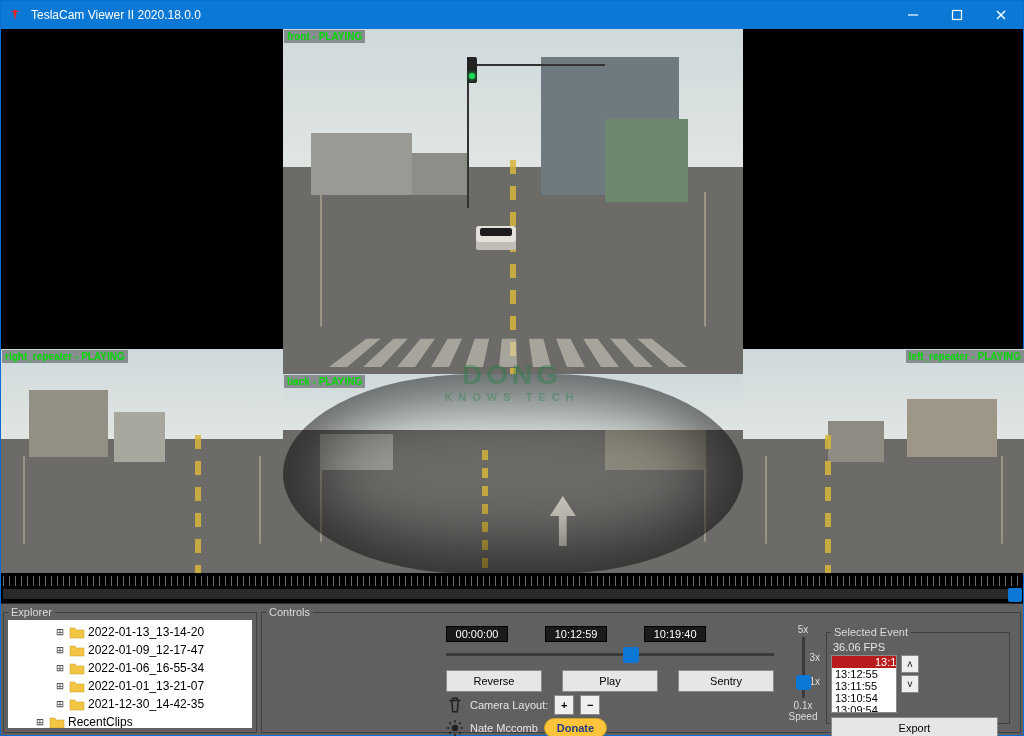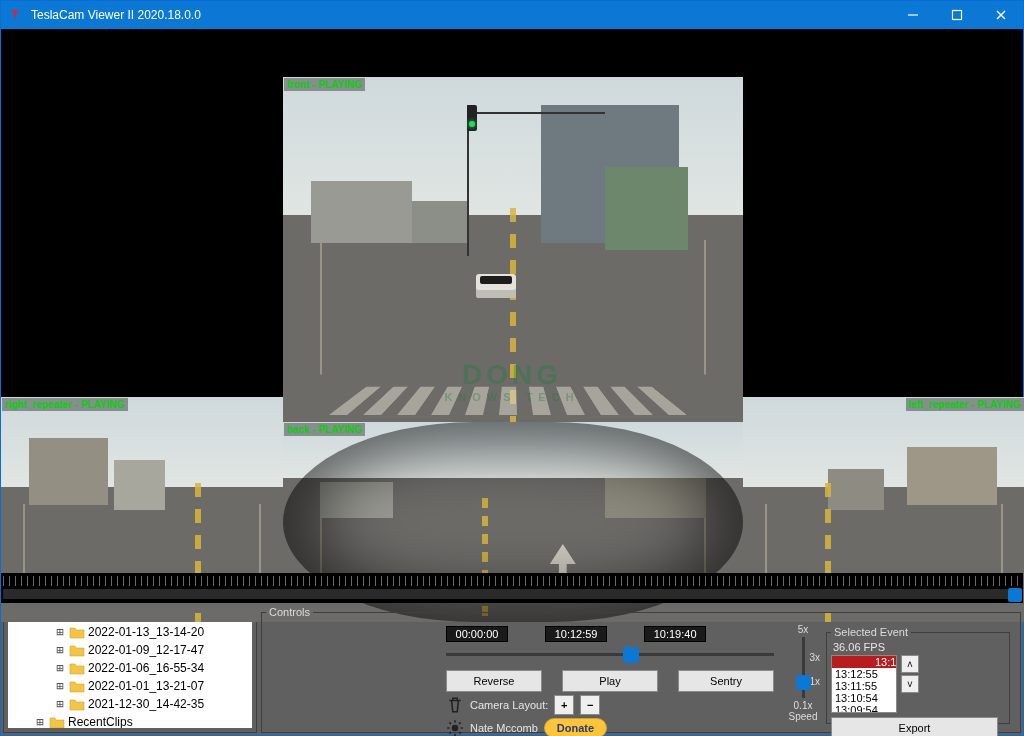--- a/index.html
+++ b/index.html
@@ -7,21 +7,21 @@
   .window { width: 1024px; height: 736px; border: 1px solid #0a6dd4; background: #000; display: flex; flex-direction: column; }
   .titlebar { height: 28px; background: #0a78d4; display: flex; align-items: center; color: #fff; font-size: 12px; }
   .titlebar .logo { width: 28px; height: 28px; display:flex;align-items:center;justify-content:center; }
   .titlebar .logo svg { width:14px; height:14px; }
   .titlebar .title { flex: 0 0 auto; padding-left: 2px; }
   .titlebar .spacer { flex: 1; }
   .winbtn { width: 44px; height: 28px; display: flex; align-items: center; justify-content: center; cursor: pointer; }
   .winbtn svg { stroke: #fff; }
 
   .viewport { position: relative; flex: 1; background: #000; }
-  .cam { position: absolute; background: #b91c1c; overflow: hidden; margin-top: 48px; }
+  .cam { position: absolute; background: #b91c1c; overflow: hidden; }
   .cam-label { position: absolute; top: 1px; left: 1px; font-size: 10px; color: #00d800; background: rgba(0,0,0,0.35); padding: 1px 3px; font-weight: 600; z-index: 3; }
   .cam-front { left: 282px; top: 0; width: 460px; height: 345px; }
   .cam-back  { left: 282px; top: 345px; width: 460px; height: 200px; }
   .cam-right { left: 0;    top: 320px; width: 282px; height: 225px; }
   .cam-left  { left: 742px;top: 320px; width: 282px; height: 225px; }
 
   
   .scene { position:absolute; inset:0; }
   .sky { position:absolute; left:0; right:0; top:0; height:48%; background: linear-gradient(#cfd9dc,#e4e8e4); }
   .road { position:absolute; left:0; right:0; bottom:0; height:60%; background:#6d6b68; }

